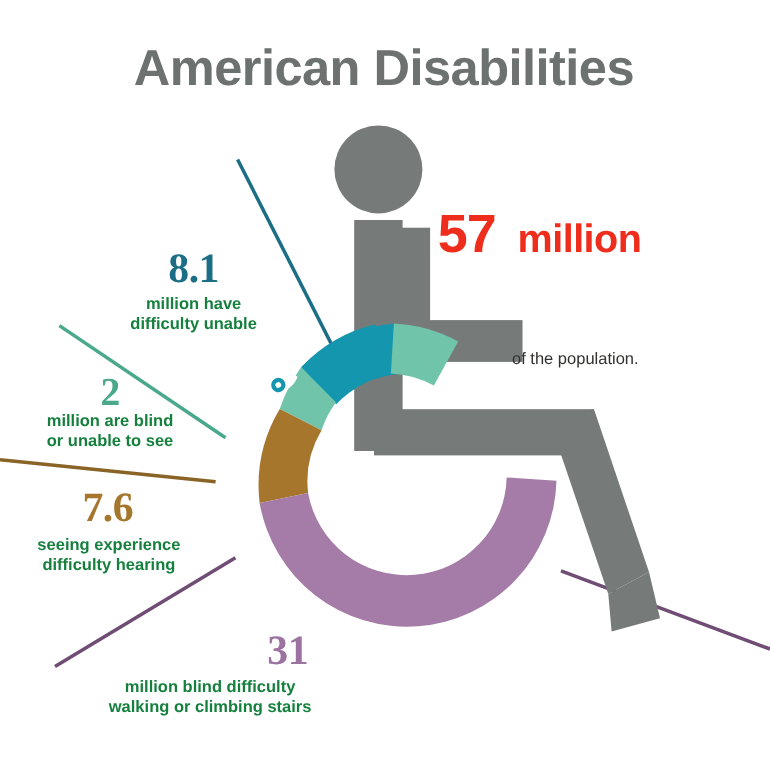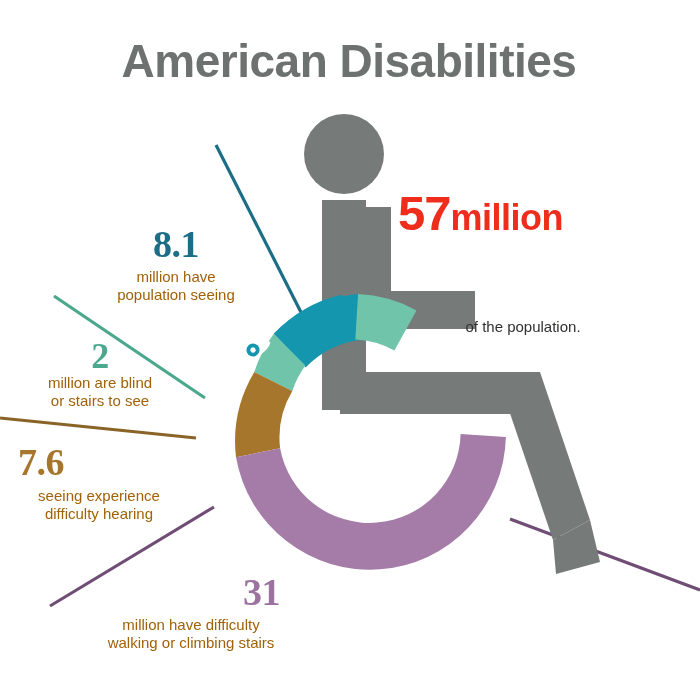--- a/index.html
+++ b/index.html
@@ -53,20 +53,21 @@
     color: #ee2d1c;
     letter-spacing: -1px;
     vertical-align: baseline;
   }
   #stat-57-unit {
     font-size: 36px;
     font-weight: bold;
     color: #ee2d1c;
     letter-spacing: -0.5px;
     vertical-align: baseline;
+    margin-left: 20px;
   }
   #stat-57-desc {
     left: 400px;
     top: 232px;
     width: 236px;
     text-align: center;
     font-size: 15px;
     line-height: 19px;
     color: #33312f;
     white-space: normal;
@@ -106,33 +107,34 @@
 
   
   .callout-num {
     font-weight: bold;
     letter-spacing: -0.5px;
     font-family: Liberation Serif, serif;
   }
   .callout-desc {
     font-size: 15px;
     line-height: 18px;
-    color: #a16207;
+    color: #15803d;
     white-space: normal;
+    font-weight: bold;
   }
 
   #c-see-num   { left: 96px;  top: 222px; width: 160px; text-align: center;
                  font-size: 38px; color: #1b6e86; }
   #c-see-desc  { left: 86px;  top: 268px; width: 180px; text-align: center; }
 
   #c-blind-num { left: 20px;  top: 335px; width: 160px; text-align: center;
                  font-size: 36px; color: #4aa88d; }
   #c-blind-desc{ left: 14px;  top: 374px; width: 172px; text-align: center; }
 
-  #c-hear-num  { left: 18px;  top: 440px; width: 160px; text-align: left;
+  #c-hear-num  { left: 18px;  top: 440px; width: 160px; text-align: center;
                  font-size: 38px; color: #a5762c; }
   #c-hear-desc { left: 6px;   top: 487px; width: 186px; text-align: center; }
 
   #c-walk-num  { left: 100px; top: 570px; width: 180px; text-align: right;
                  font-size: 38px; color: #9b72a0; }
   #c-walk-desc { left: 72px;  top: 616px; width: 238px; text-align: center; }
 </style>
 </head>
 <body>
 
@@ -262,34 +264,34 @@
 
   <div class="txt" id="stat-57-row">
     <span id="stat-57-num">57</span><span id="stat-57-unit">million</span>
   </div>
 
   <div class="txt" id="stat-19-desc">of the population.</div>
 
   <div class="txt callout-num" id="c-see-num">8.1</div>
   <div class="txt callout-desc" id="c-see-desc">
     <span>million have</span><br>
-    <span>population seeing</span>
+    <span>difficulty unable</span>
   </div>
 
   <div class="txt callout-num" id="c-blind-num">2</div>
   <div class="txt callout-desc" id="c-blind-desc">
     <span>million are blind</span><br>
-    <span>or stairs to see</span>
+    <span>or unable to see</span>
   </div>
 
   <div class="txt callout-num" id="c-hear-num">7.6</div>
   <div class="txt callout-desc" id="c-hear-desc">
     <span>seeing experience</span><br>
     <span>difficulty hearing</span>
   </div>
 
   <div class="txt callout-num" id="c-walk-num">31</div>
   <div class="txt callout-desc" id="c-walk-desc">
-    <span>million have difficulty</span><br>
+    <span>million blind difficulty</span><br>
     <span>walking or climbing stairs</span>
   </div>
 
 </div>
 
 </body></html>

